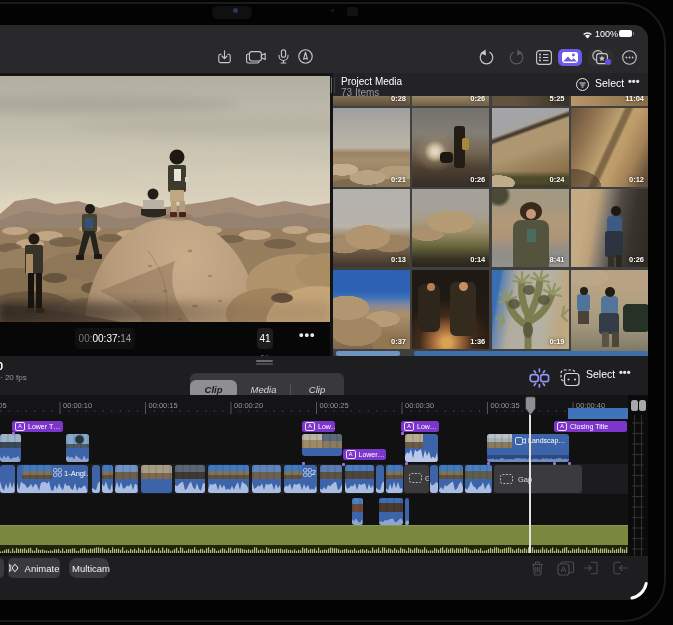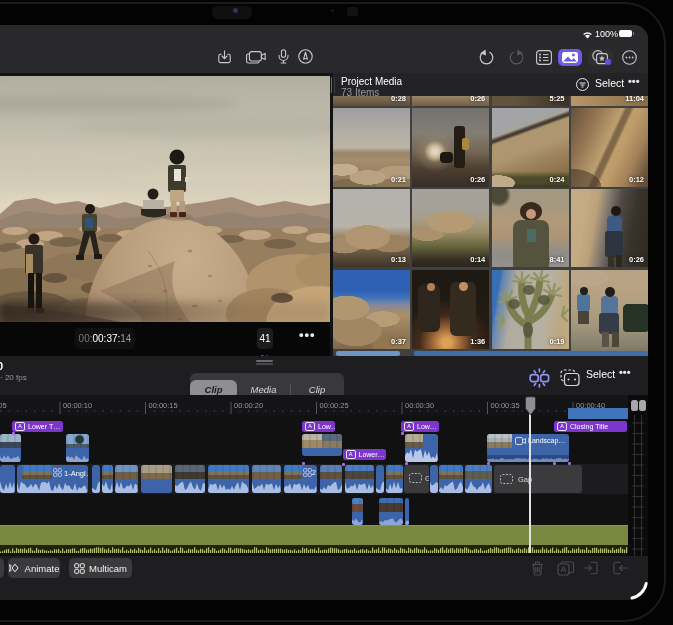--- a/index.html
+++ b/index.html
@@ -1037,21 +1037,21 @@
 
     <div id="botbar">
       <div class="btn" style="left:-10px;top:2px;width:14px;"></div>
       <div class="btn" style="left:8px;top:2px;width:52px;">
         <svg width="12" height="12" viewBox="0 0 12 12" fill="none" stroke="#f2f2f2" stroke-width="1">
           <path d="M6 2.2 L9 6 L6 9.8 L3 6 Z"></path>
           <path d="M2.2 3 A5.4 5.4 0 0 0 2.2 9 M1 2 A7.4 7.4 0 0 0 1 10" stroke-width=".9"></path>
         </svg>
         <span>Animate</span>
         </div>
-      <div class="btn" style="left:69px;top:2px;width:63px;">
+      <div class="btn" style="left:69px;top:2px;width:40px;border-radius:8px;">
         <svg width="11" height="11" viewBox="0 0 11 11" fill="none" stroke="#f2f2f2" stroke-width="1">
           <rect x="0.7" y="0.7" width="4" height="4" rx="1"></rect>
             <rect x="6.3" y="0.7" width="4" height="4" rx="1"></rect>
           <rect x="0.7" y="6.3" width="4" height="4" rx="1"></rect>
             <rect x="6.3" y="6.3" width="4" height="4" rx="1"></rect>
         </svg>
         <span>Multicam</span>
         </div>
       <svg class="abs" style="left:531px;top:5px" width="13" height="15" viewBox="0 0 13 15" fill="none" stroke="#4b4b4f" stroke-width="1.2">
         <path d="M1 3.5 H12 M4.5 3.5 V2 A1 1 0 0 1 5.5 1 H7.5 A1 1 0 0 1 8.5 2 V3.5 M2.5 3.5 L3.2 13 A1.2 1.2 0 0 0 4.4 14 H8.6 A1.2 1.2 0 0 0 9.8 13 L10.5 3.5"></path>

